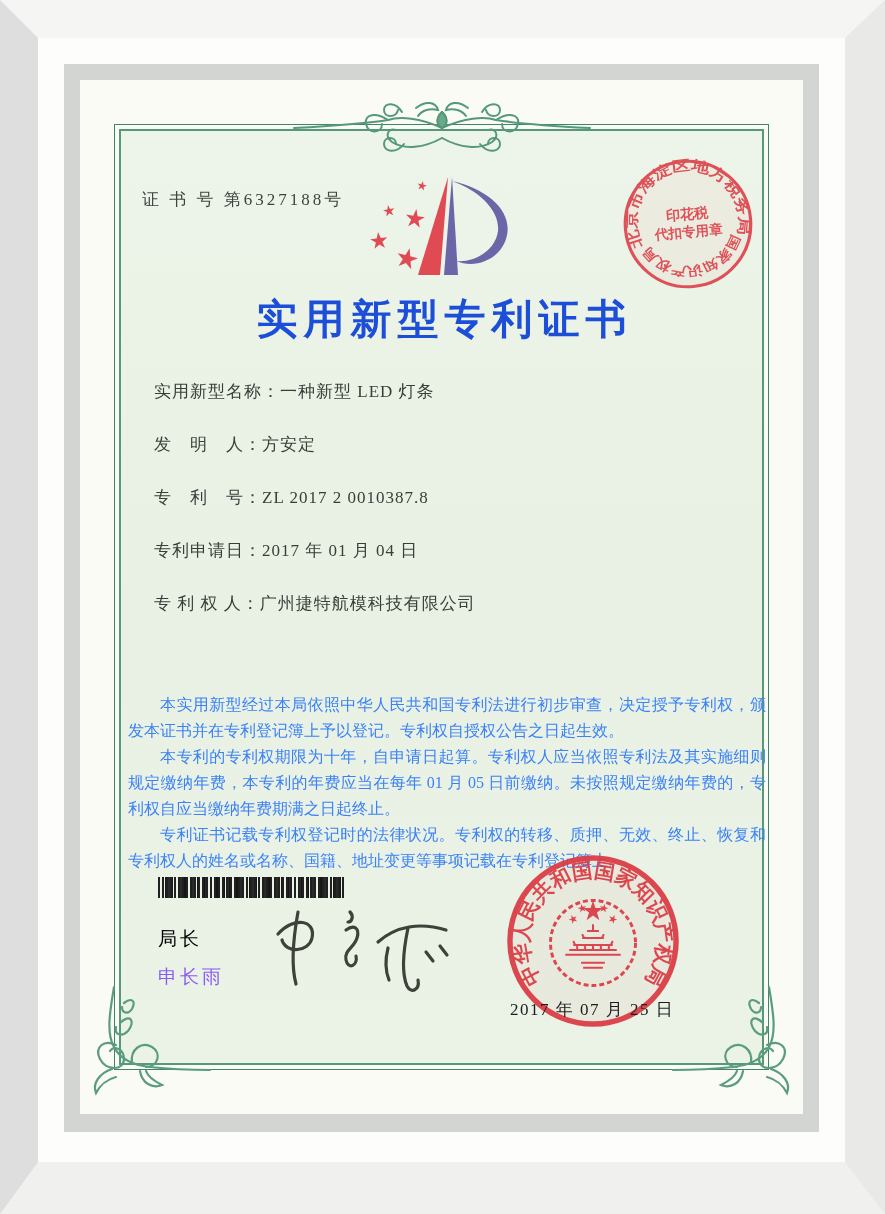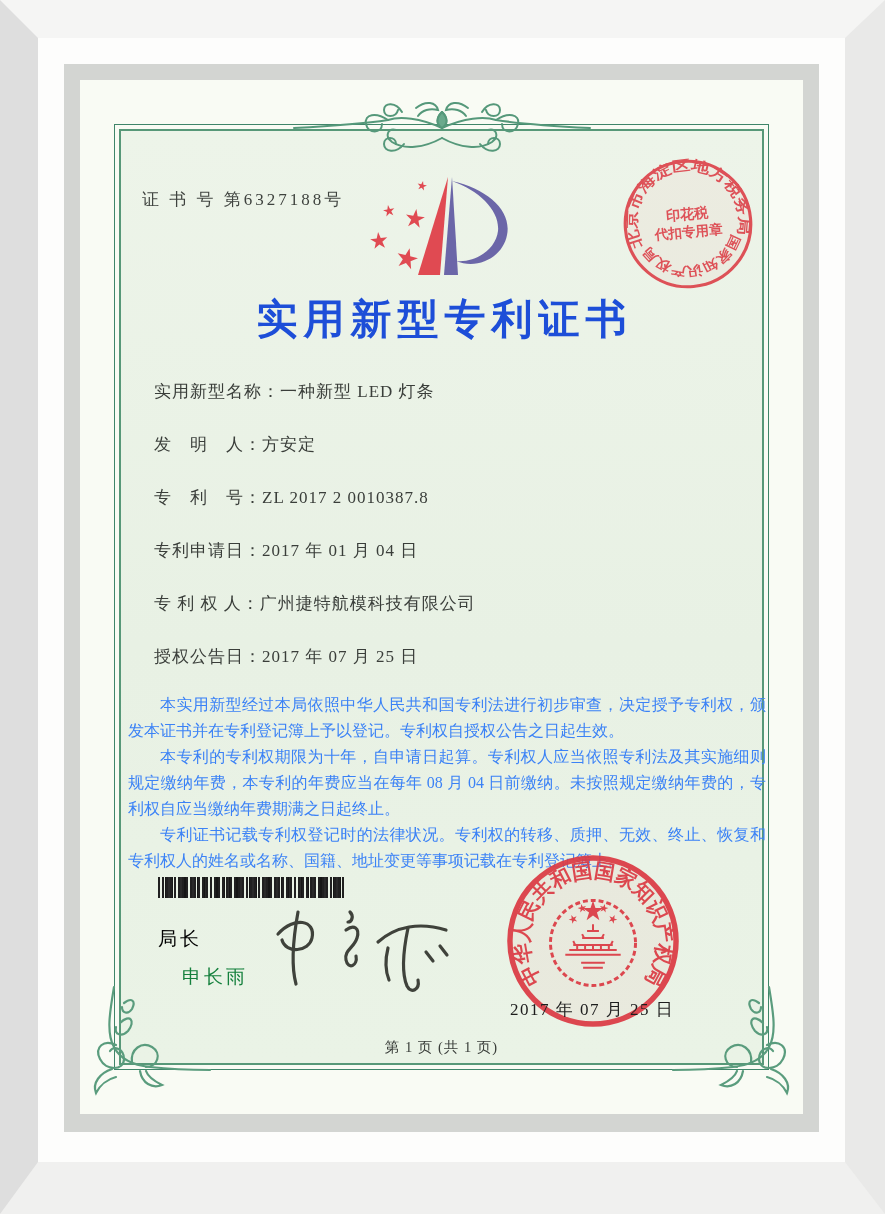--- a/index.html
+++ b/index.html
@@ -35,21 +35,21 @@
   .field-value{letter-spacing:1px;}
   .paragraphs{position:absolute;left:48px;right:37px;top:612px;
     font-size:16px;line-height:26px;text-align:justify;color:#3b82f6;}
   .paragraphs p{margin:0;text-indent:2em;}
   .barcode{position:absolute;left:78px;top:797px;width:188px;height:21px;
     background-image:
       repeating-linear-gradient(90deg,#202020 0 2px,transparent 2px 4px),
       repeating-linear-gradient(90deg,#161616 0 1.5px,transparent 1.5px 6.5px),
       repeating-linear-gradient(90deg,transparent 0 9px,#2a2a2a 9px 12px);}
   .signer-title{position:absolute;left:78px;top:846px;font-size:19px;letter-spacing:3px;color:#000000;}
-  .signer-name{position:absolute;left:78px;top:884px;font-size:19px;letter-spacing:3px;color:#15803d;margin-left:24px;}
+  .signer-name{position:absolute;left:78px;top:884px;font-size:19px;letter-spacing:3px;color:#8b5cf6;}
   .signature{position:absolute;left:180px;top:820px;width:200px;height:95px;}
   .seal{position:absolute;left:424px;top:772px;width:178px;height:178px;opacity:.93;z-index:5;}
   .seal-date{position:absolute;left:430px;top:918px;width:160px;font-size:17px;
     letter-spacing:1.5px;color:#1d1d1d;z-index:6;white-space:nowrap;}
   .footer{position:absolute;left:0;right:0;top:958px;text-align:center;
     font-size:14.5px;letter-spacing:1px;color:#383c38;}
   .stamp-text{font-family:"Liberation Serif","DejaVu Serif",serif;}
 </style>
 </head>
 <body>
@@ -142,26 +142,25 @@
       </svg>
 
       <div class="title">实用新型专利证书</div>
 
       <div class="fields">
         <div class="field-row"><span class="field-label">实用新型名称：</span><span class="field-value">一种新型 LED 灯条</span></div>
         <div class="field-row"><span class="field-label">发　明　人：</span><span class="field-value">方安定</span></div>
         <div class="field-row"><span class="field-label">专　利　号：</span><span class="field-value">ZL 2017 2 0010387.8</span></div>
         <div class="field-row"><span class="field-label">专利申请日：</span><span class="field-value">2017 年 01 月 04 日</span></div>
         <div class="field-row"><span class="field-label">专 利 权 人：</span><span class="field-value">广州捷特航模科技有限公司</span></div>
-        <div class="field-row"><span class="field-label">授权公告日：</span><span class="field-value">2017 年 07 月 25 日</span></div>
       </div>
 
       <div class="paragraphs">
         <p>本实用新型经过本局依照中华人民共和国专利法进行初步审查，决定授予专利权，颁发本证书并在专利登记簿上予以登记。专利权自授权公告之日起生效。</p>
-        <p>本专利的专利权期限为十年，自申请日起算。专利权人应当依照专利法及其实施细则规定缴纳年费，本专利的年费应当在每年 08 月 04 日前缴纳。未按照规定缴纳年费的，专利权自应当缴纳年费期满之日起终止。</p>
+        <p>本专利的专利权期限为十年，自申请日起算。专利权人应当依照专利法及其实施细则规定缴纳年费，本专利的年费应当在每年 01 月 05 日前缴纳。未按照规定缴纳年费的，专利权自应当缴纳年费期满之日起终止。</p>
         <p>专利证书记载专利权登记时的法律状况。专利权的转移、质押、无效、终止、恢复和专利权人的姓名或名称、国籍、地址变更等事项记载在专利登记簿上。</p>
       </div>
 
       <div class="barcode"></div>
 
       <div class="signer-title">局长</div>
       <div class="signer-name">申长雨</div>
 
       <svg class="signature" viewBox="0 0 200 95">
         <g stroke="#3f423b" stroke-width="3.2" fill="none" stroke-linecap="round">
@@ -201,17 +200,16 @@
             <path d="M70,94 H110 M72,94 L70,90 M108,94 L110,90"></path>
             <path d="M79,87 H101 M81,87 L79,83 M99,87 L101,83"></path>
             <path d="M84,80 H96 M90,80 V73"></path>
             <path d="M74,99 V94 M82,99 V94 M90,99 V94 M98,99 V94 M106,99 V94"></path>
             <path d="M78,112 H102 M80,117 H100"></path>
           </g>
         </g>
       </svg>
       <div class="seal-date">2017 年 07 月 25 日</div>
 
-      <div class="footer">第 1 页 (共 1 页)</div>
 
     </div>
   </div>
 </div>
 
 </body></html>

